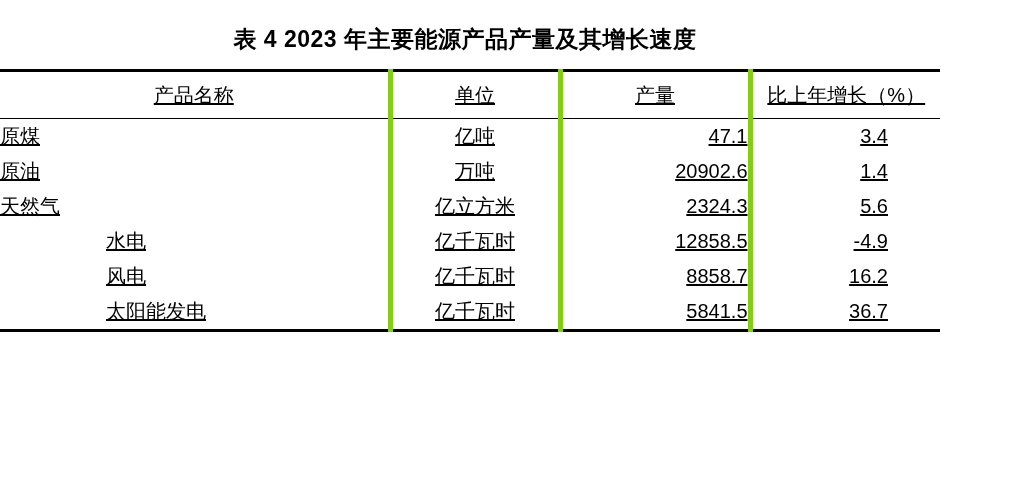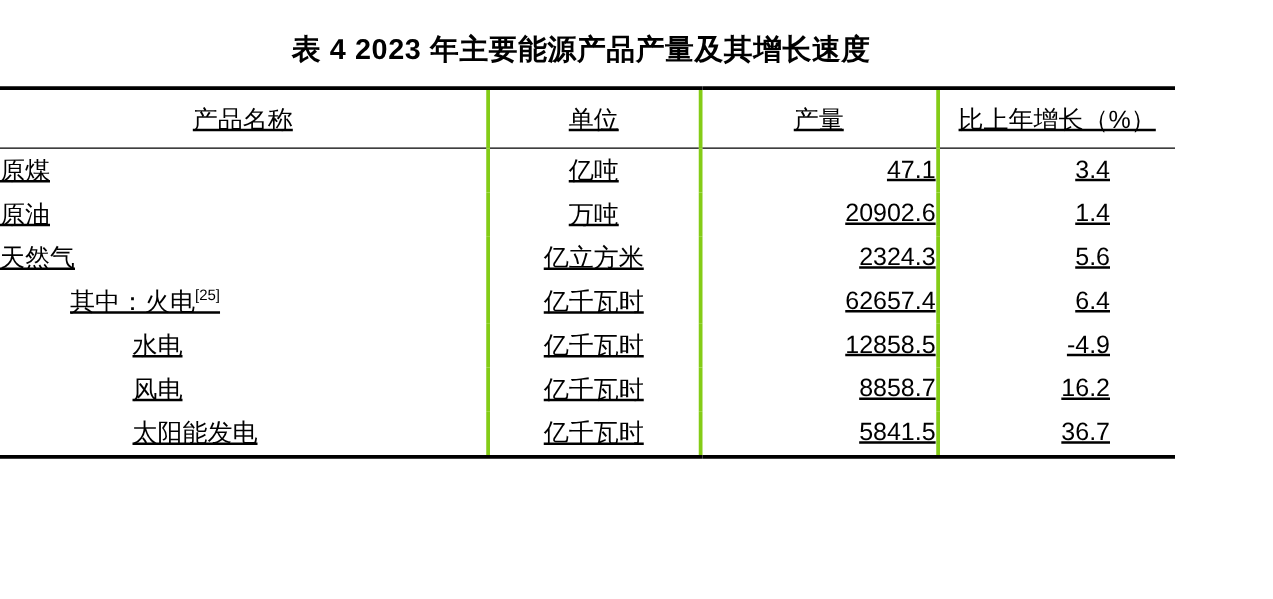--- a/index.html
+++ b/index.html
@@ -49,21 +49,21 @@
   }
   thead th {
     height: 46px;
     font-weight: normal;
     text-align: center;
     border-top: 3px solid #000;
     border-bottom: 1px solid #000;
   }
   thead th.sep,
   tbody td.sep {
-    border-left: 3px solid #84cc16;
+    border-left: 5px solid #84cc16;
   }
   tbody td {
     height: 35px;
   }
   tbody tr:last-child td {
     border-bottom: 3px solid #000;
   }
   td.name {
     text-align: left;
     padding-left: 14px;
@@ -123,26 +123,20 @@
           <td class="num sep">20902.6</td>
           <td class="num grow sep">1.4</td>
         </tr>
         <tr>
           <td class="name"><span>天然气</span></td>
           <td class="unit sep">亿立方米</td>
           <td class="num sep">2324.3</td>
           <td class="num grow sep">5.6</td>
         </tr>
         <tr>
-          <td class="name ind1"><span>其中：火电</span><sup>[25]</sup></td>
-          <td class="unit sep">亿千瓦时</td>
-          <td class="num sep">62657.4</td>
-          <td class="num grow sep">6.4</td>
-        </tr>
-        <tr>
           <td class="name ind2"><span>水电</span></td>
           <td class="unit sep">亿千瓦时</td>
           <td class="num sep">12858.5</td>
           <td class="num grow sep">-4.9</td>
         </tr>
         <tr>
           <td class="name ind2"><span>风电</span></td>
           <td class="unit sep">亿千瓦时</td>
           <td class="num sep">8858.7</td>
           <td class="num grow sep">16.2</td>

